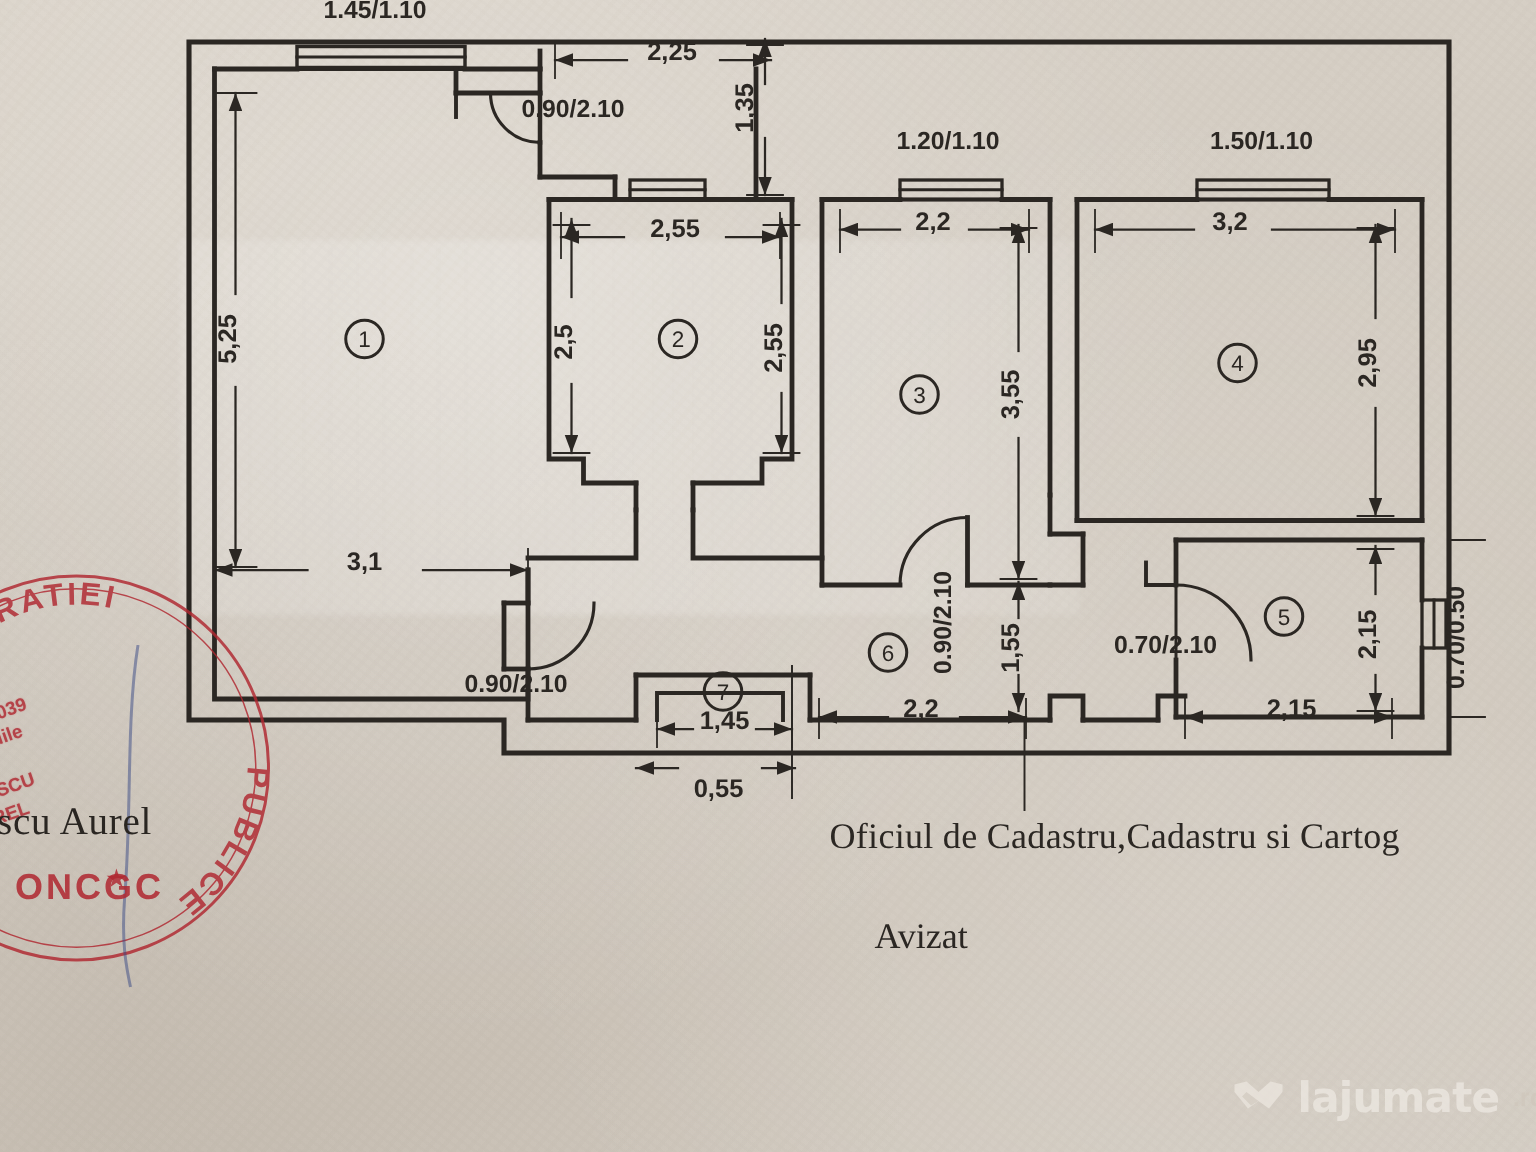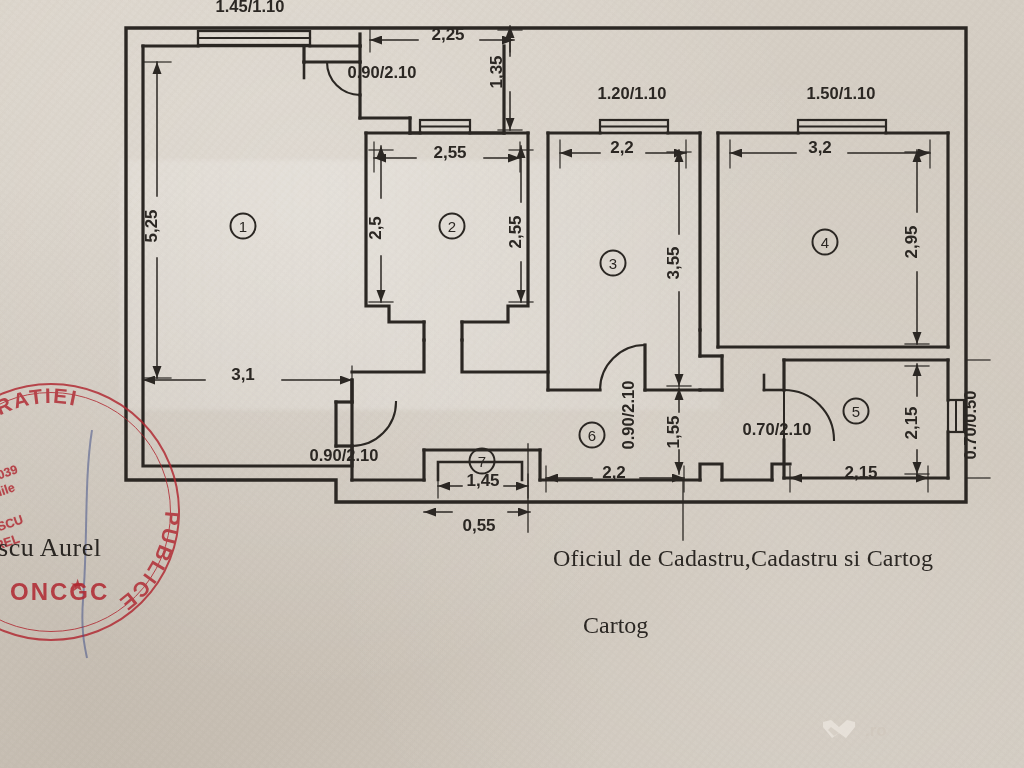--- a/index.html
+++ b/index.html
@@ -410,21 +410,22 @@
 </div>
 
 <svg id="pen" viewBox="0 0 26 230">
   <path d="M14,0 C6,50 10,110 5,170 C3,198 6,214 9,228" stroke="#3a4a86" stroke-width="2" fill="none"></path>
 </svg>
 
 <div id="sig" class="doc-text">escu Aurel</div>
 <div id="sig2">ONCGC</div>
 
 <div id="office-line" class="doc-text">Oficiul de Cadastru,Cadastru si Cartog</div>
-<div id="avizat" class="doc-text">Cartog</div>
+<div id="avizat" class="doc-text">Avizat</div>
 
 <div id="wm">
   <svg width="34" height="26" viewBox="0 0 34 26">
     <path d="M1,4 L9,2 L17,9 L25,2 L33,4 L33,9 L24,20 L17,15 L10,20 L1,9 Z" fill="#f1ece5"></path>
     <path d="M9,9 L17,15 L12,18 L6,12 Z" fill="#d9d2c8"></path>
   </svg>
+  <span class="wtext">lajumate</span>
   <span class="wtld">.ro</span>
 </div>
 
 </body></html>

